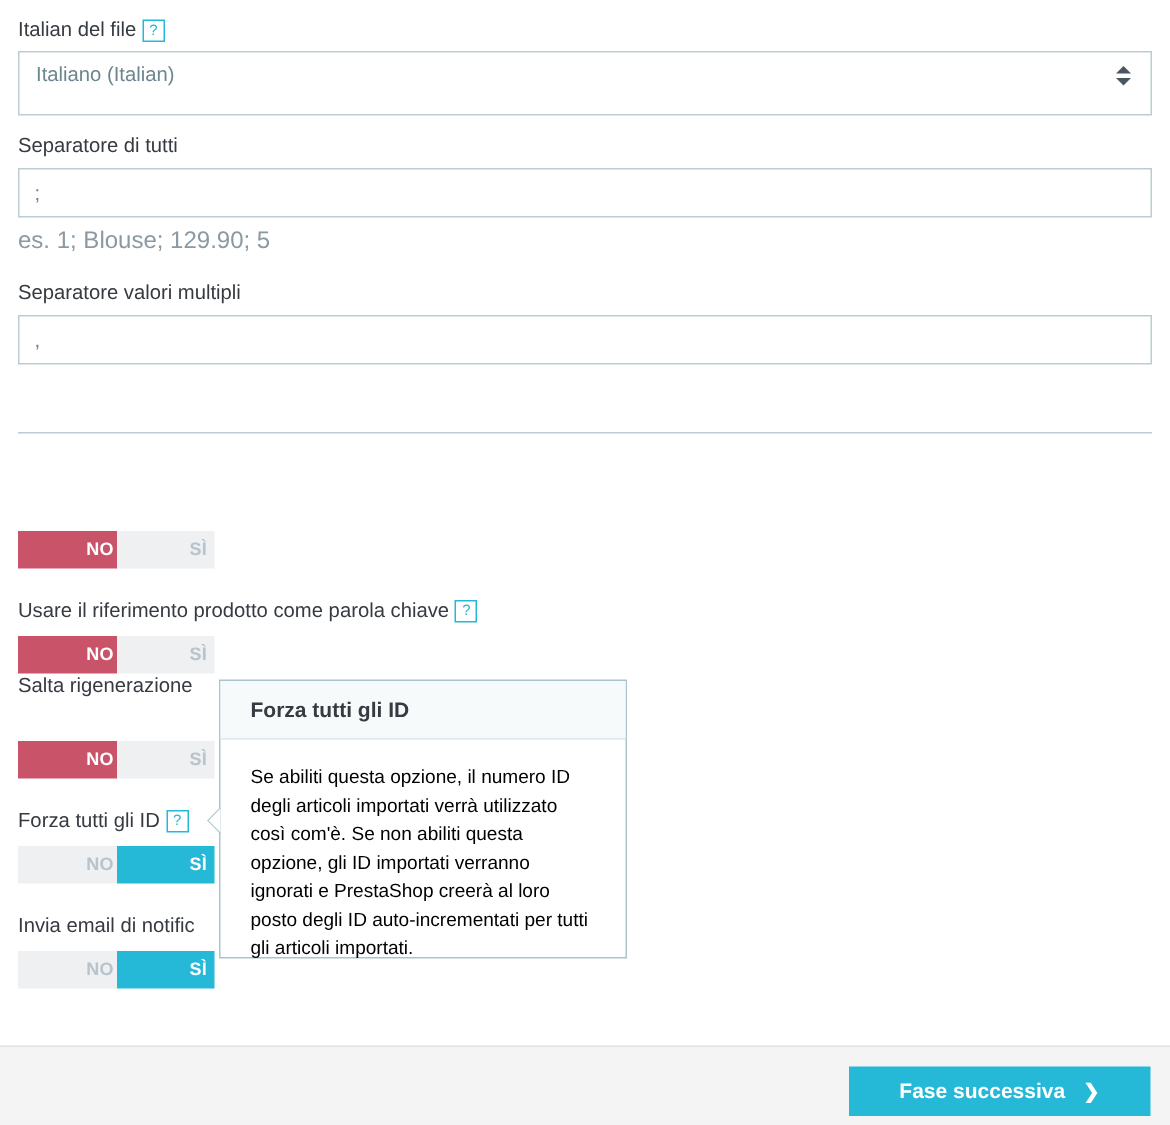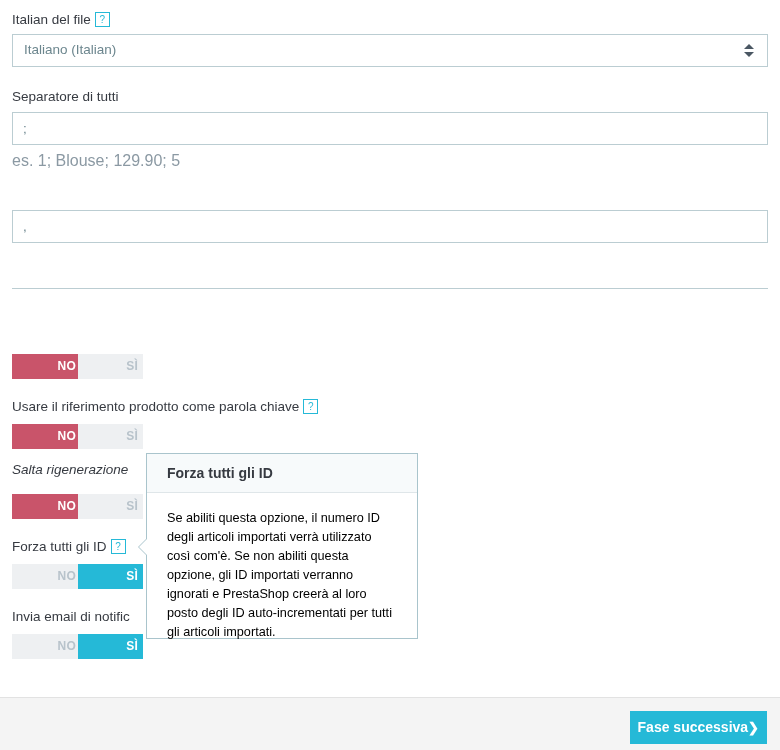--- a/index.html
+++ b/index.html
@@ -52,21 +52,21 @@
     box-sizing: border-box;
     font-family: "Liberation Sans", sans-serif;
   }
 
   
   .select-wrap {
     position: absolute;
     left: 12px;
     top: 34px;
     width: 756px;
-    height: 33px;
+    height: 43px;
     border: 1px solid #bbcdd2;
     background: #ffffff;
     box-sizing: border-box;
   }
   .select-value {
     position: absolute;
     left: 11px;
     top: 7px;
     font-size: 13.5px;
     color: #6c868e;
@@ -232,24 +232,25 @@
     position: absolute;
     right: 13px;
     top: 13px;
     height: 33px;
     background: #25b9d7;
     color: #ffffff;
     border: none;
     font-family: "Liberation Sans", sans-serif;
     font-size: 14px;
     font-weight: bold;
-    padding: 0 8px;
+    padding: 0 34px;
     cursor: pointer;
     display: flex;
     align-items: center;
+    gap: 12px;
     line-height: 33px;
   }
   .next-button .chev {
     font-size: 13px;
     font-weight: bold;
   }
 </style>
 </head>
 <body>
 
@@ -266,38 +267,41 @@
         <span class="down"></span>
     </span>
   </div>
 
   <div class="field-label" style="left:12px; top:88px;">
     <span>Separatore di tutti</span>
   </div>
   <input class="text-input" style="top: 112px;" type="text" value=";">
   <div class="hint" style="top:152px;">es. 1; Blouse; 129.90; 5</div>
 
+  <div class="field-label" style="left:12px; top:186px;">
+    <span>Separatore valori multipli</span>
+  </div>
   <input class="text-input" style="top: 210px;" type="text" value=",">
 
   <div class="divider"></div>
 
   <div class="toggle" style="top:354px;">
     <div class="seg off-active">NO</div>
     <div class="seg on-inactive">SÌ</div>
   </div>
 
   <div class="field-label" style="left:12px; top:398px;">
     <span>Usare il riferimento prodotto come parola chiave</span><span class="help-badge">?</span>
   </div>
   <div class="toggle" style="top:424px;">
     <div class="seg off-active">NO</div>
     <div class="seg on-inactive">SÌ</div>
   </div>
 
-  <div class="field-label" style="left:12px; top:461px;font-style:italic;">
+  <div class="field-label" style="left:12px; top:448px;">
     <span>Salta rigenerazione</span>
   </div>
   <div class="toggle" style="top:494px;">
     <div class="seg off-active">NO</div>
     <div class="seg on-inactive">SÌ</div>
   </div>
 
   <div class="field-label" style="left:12px; top:538px;">
     <span>Forza tutti gli ID</span><span class="help-badge">?</span>
   </div>

